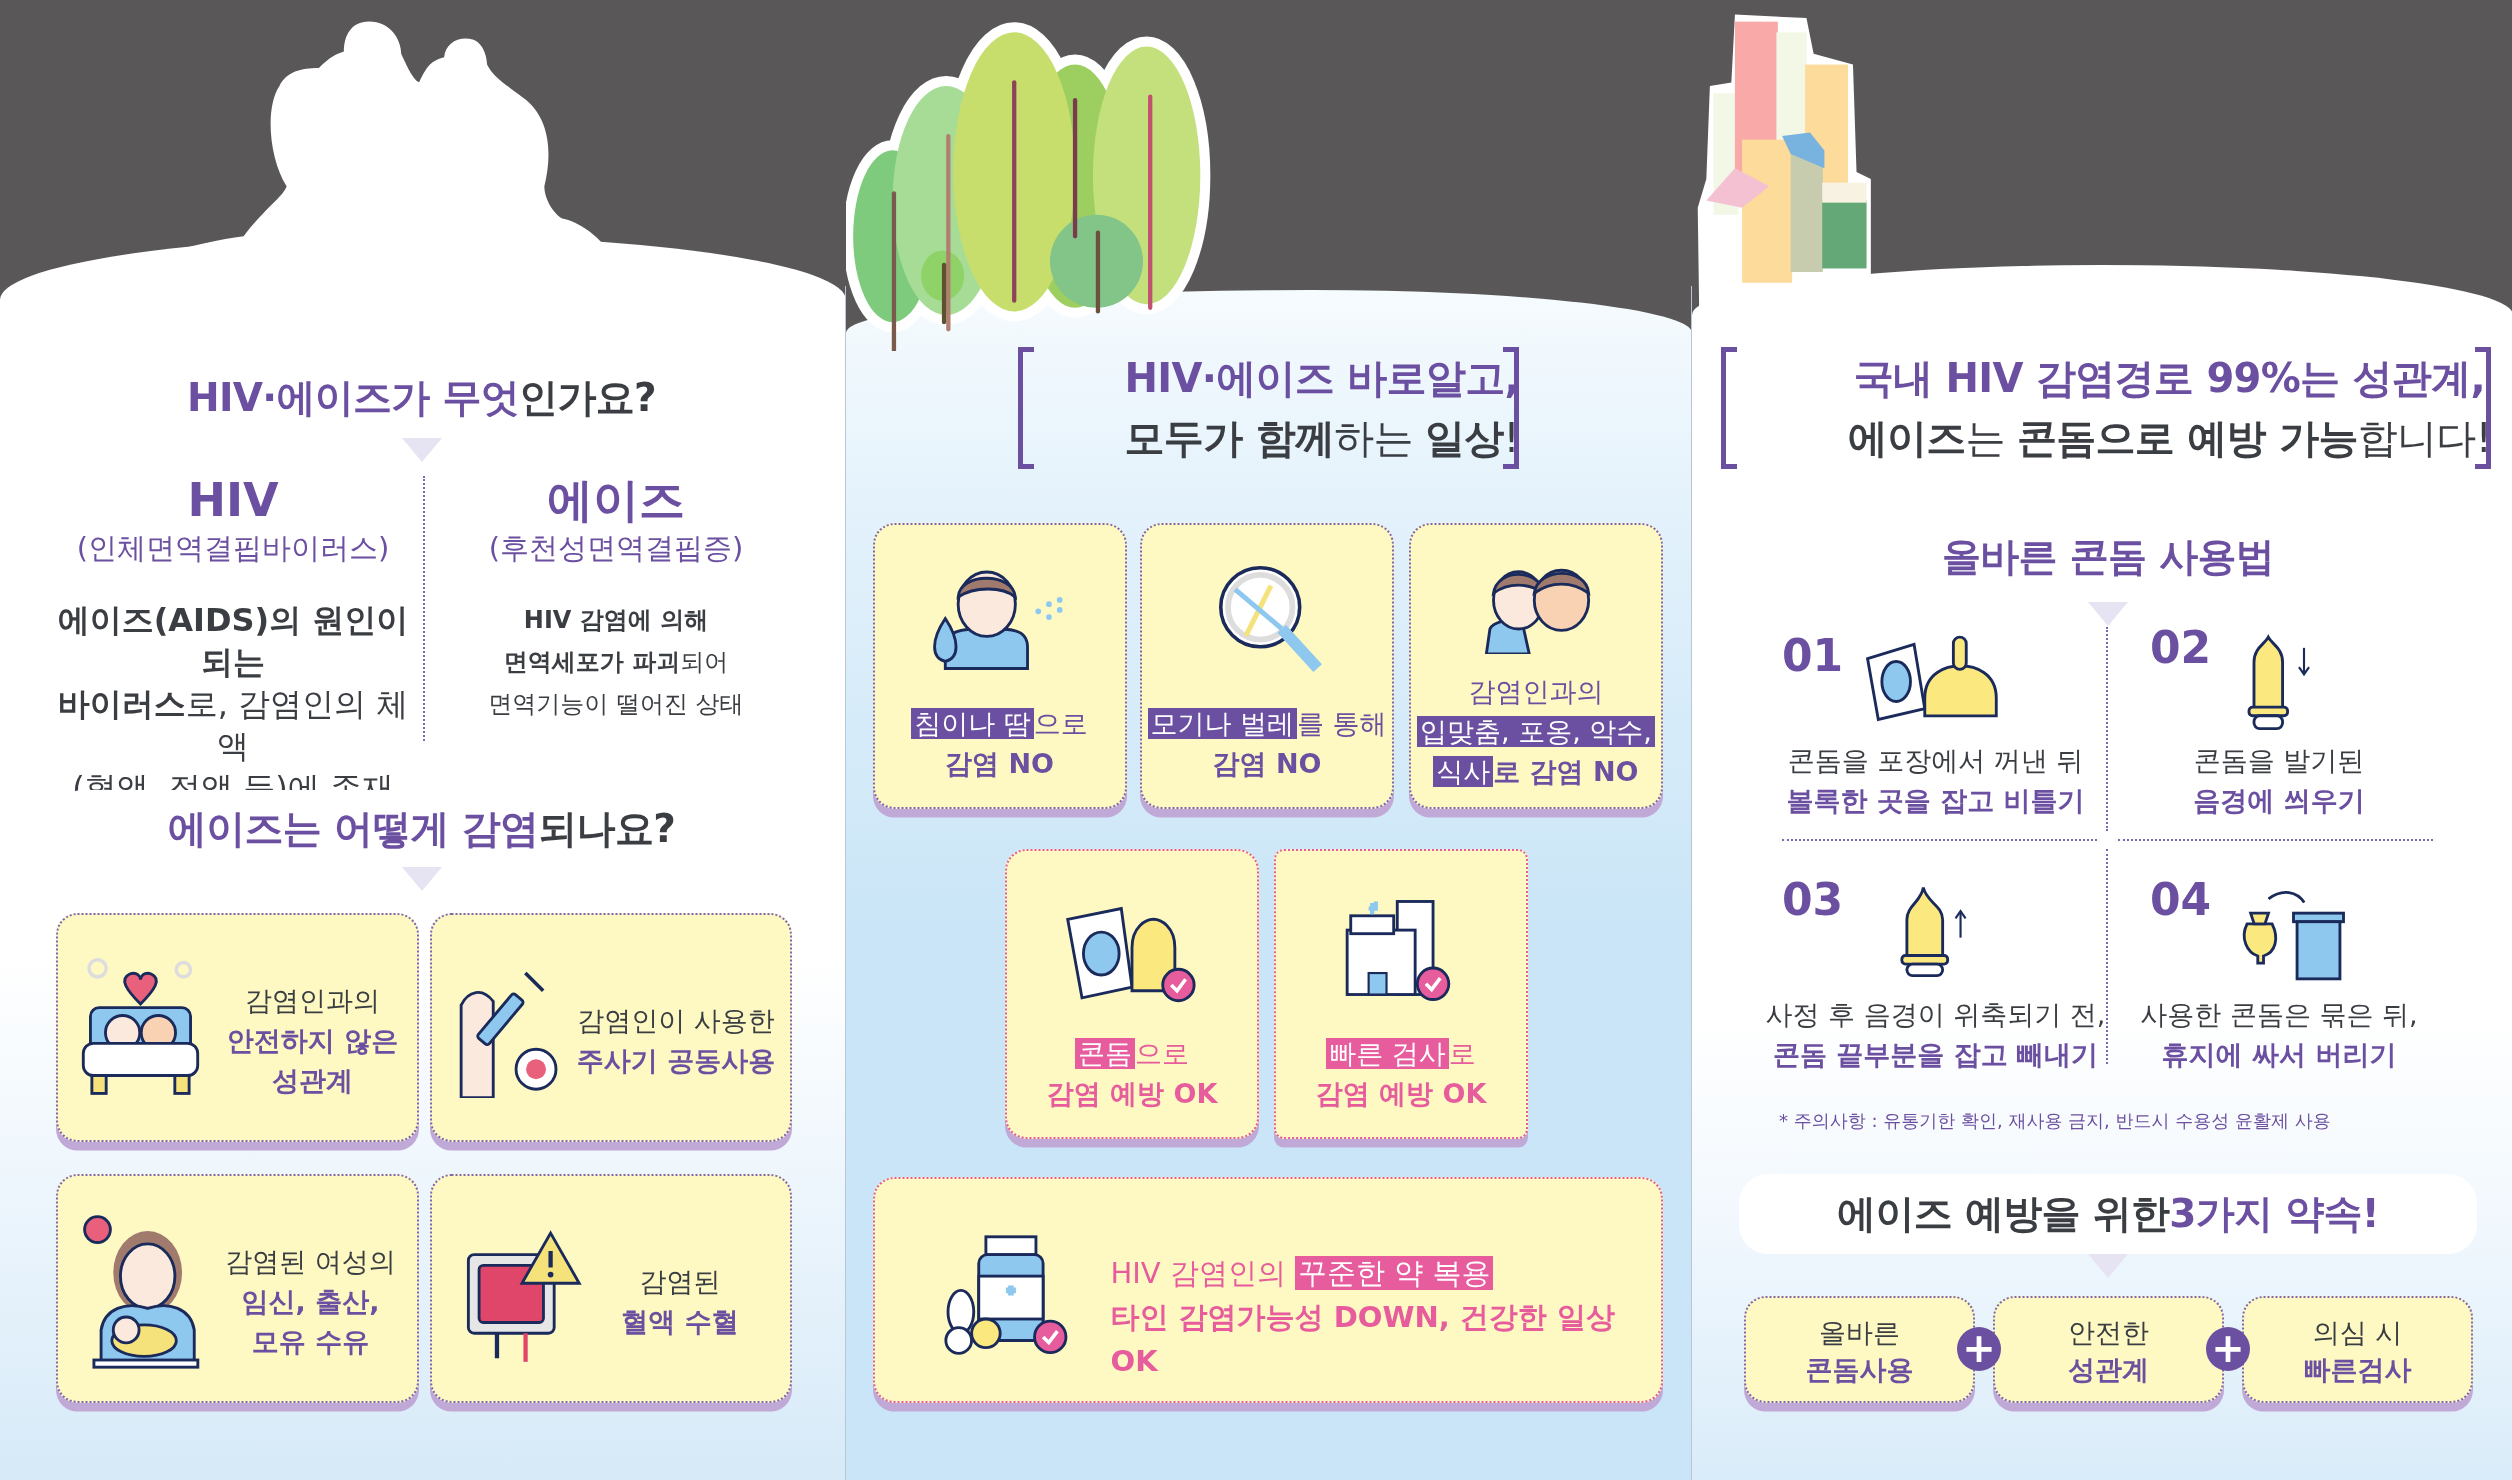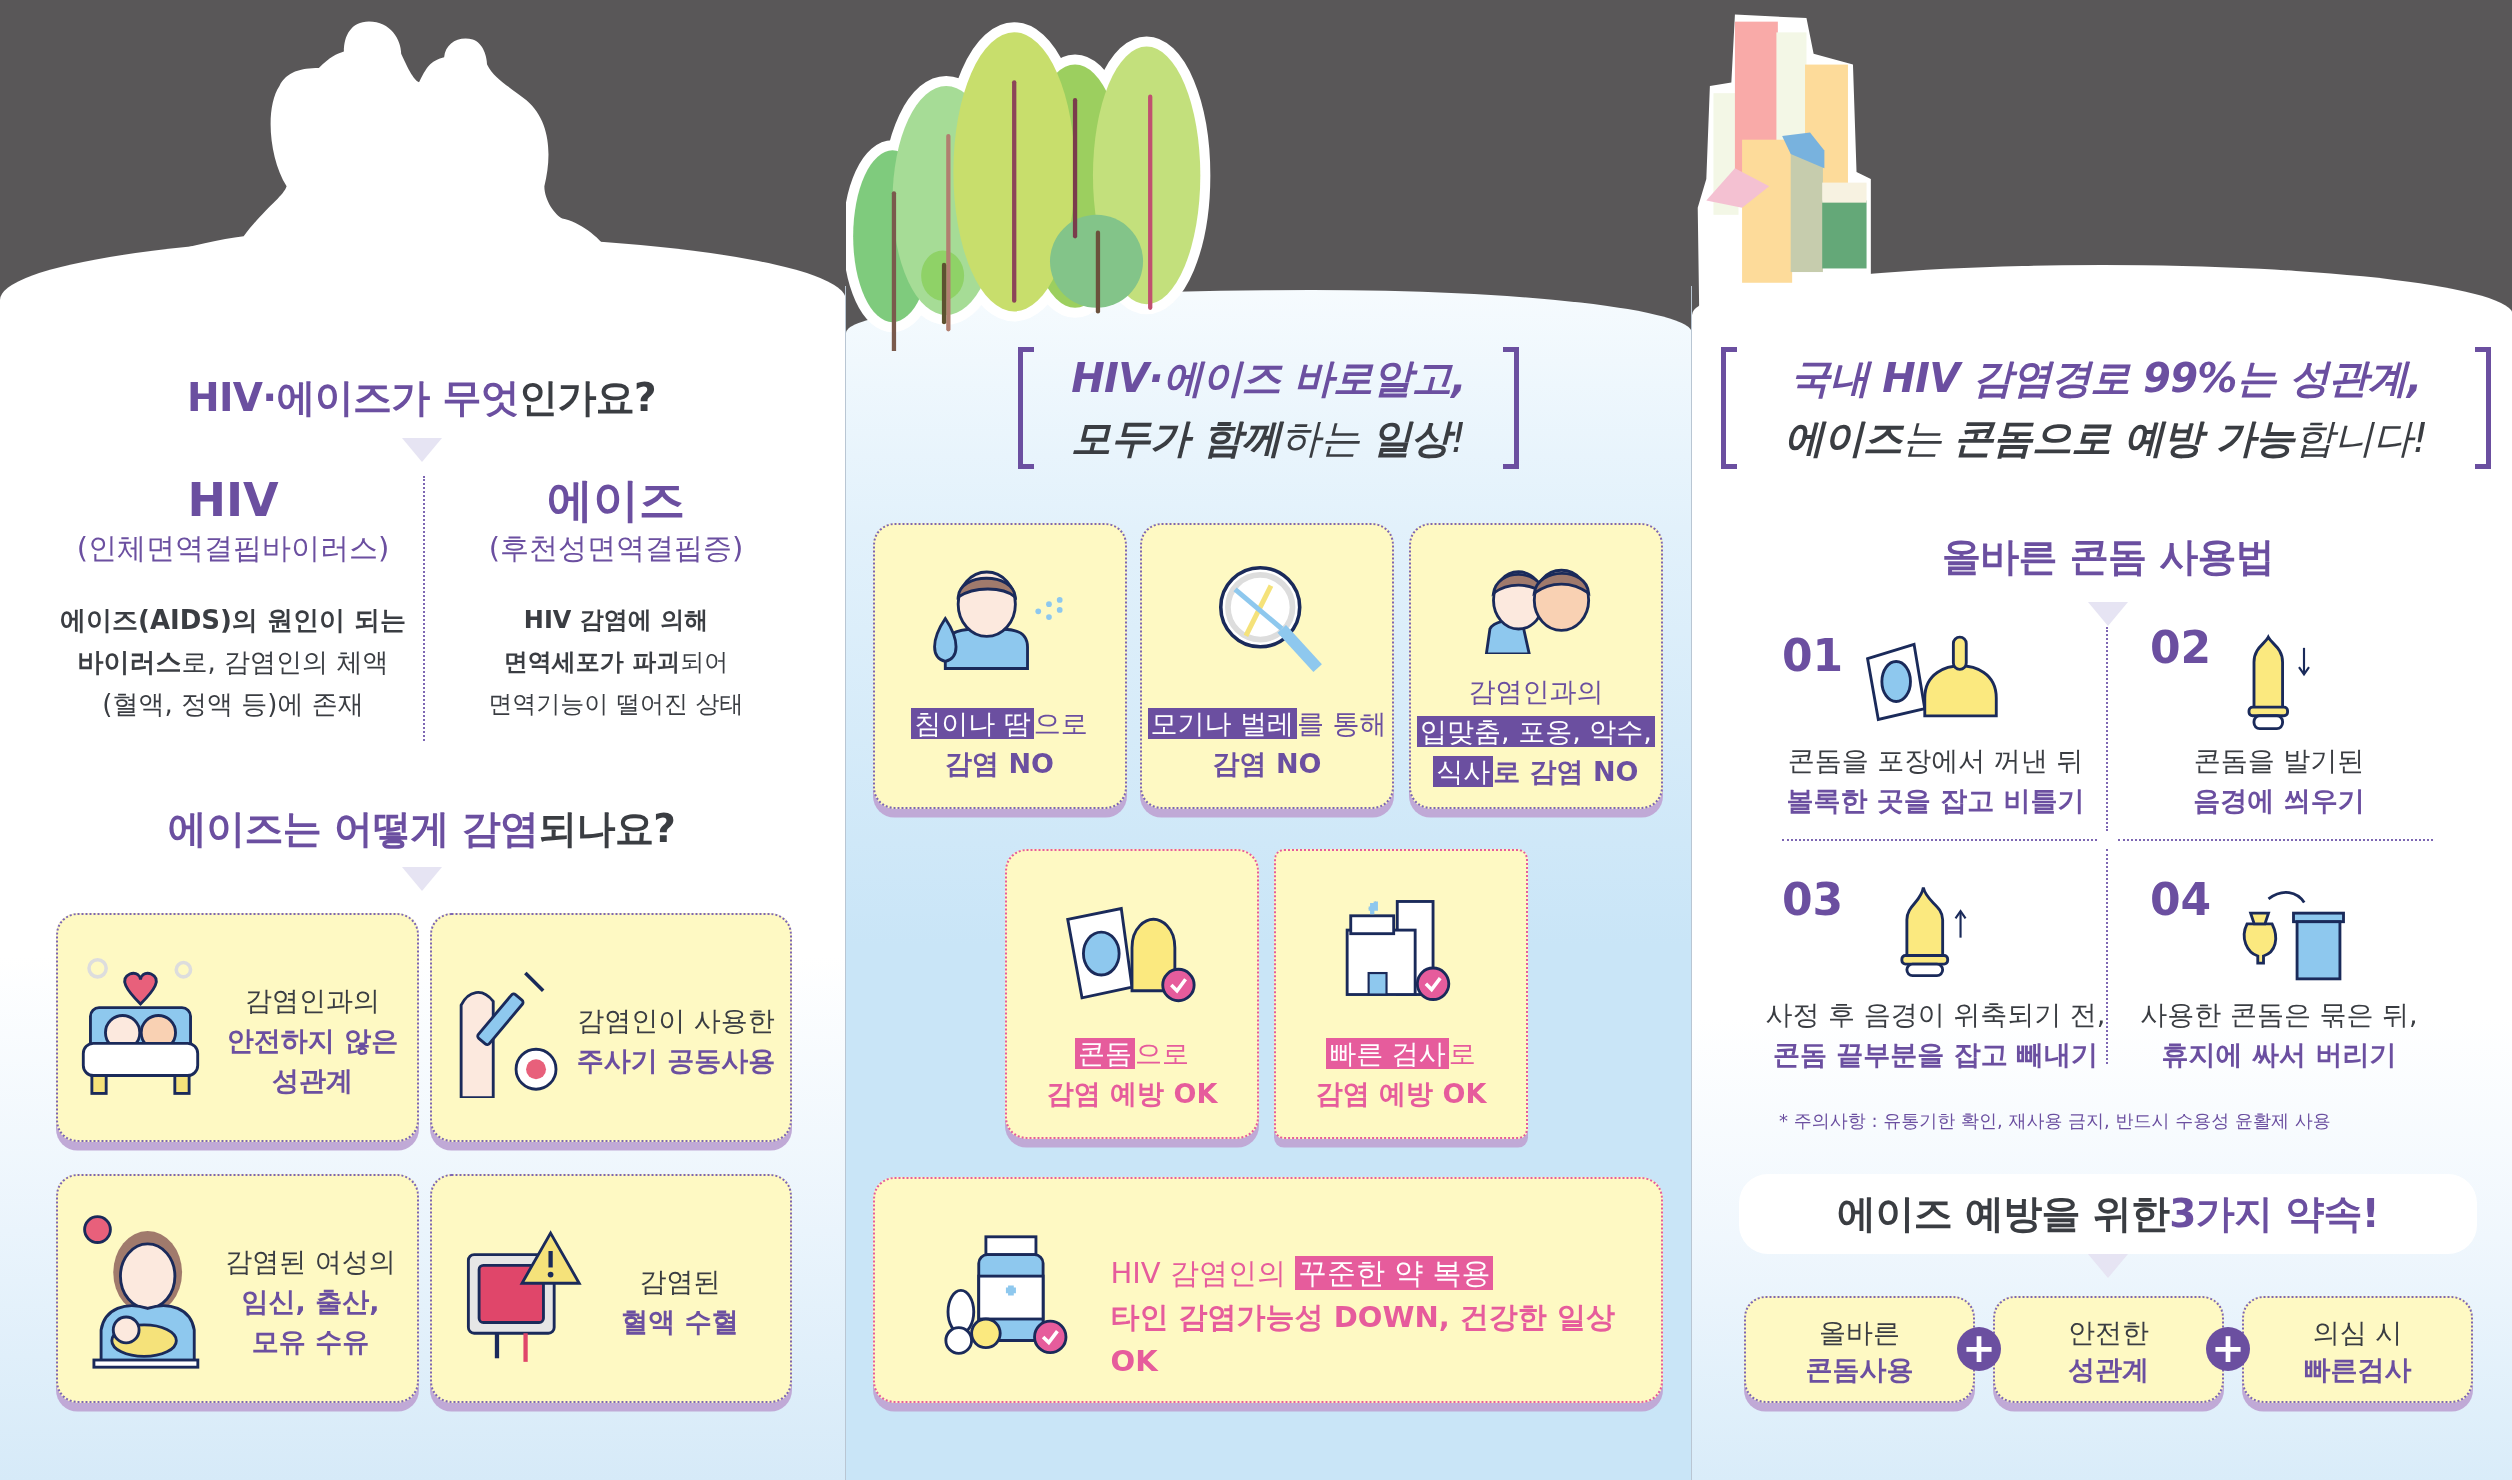--- a/index.html
+++ b/index.html
@@ -17,21 +17,21 @@
   .divider { position: absolute; top: 286px; bottom: 0; width: 1.4px; background: #b9c6d3; }
   .bubble { position: absolute; background: #ffffff; border-radius: 29px; display: flex; align-items: center; justify-content: center; font-weight: bold; font-size: 39px; letter-spacing: -0.7px; }
   .bubble::after { content: ""; position: absolute; left: 50%; bottom: -24px; margin-left: -20px; border-left: 20px solid transparent; border-right: 20px solid transparent; border-top: 24px solid #e6e4f3; }
   .purple { color: #6b4fa0; }
   .dark { color: #3a3d42; }
   .pink { color: #e65c9c; }
   .hl-purple { background: #6b4fa0; color: #ffffff; padding: 0 2.9px; }
   .hl-pink { background: #e65c9c; color: #ffffff; padding: 0 2.9px; }
   .card { position: absolute; background: #fef9c3; border-radius: 21.5px; border: 2.1px dotted #7d66b3; box-shadow: 0 8.6px 0 #c0a9d6; }
   .card.pinkb { border-color: #e65c9c; }
-  .bracket-title { position: absolute; display: flex; align-items: center; justify-content: center; font-style: italic; }
+  .bracket-title { position: absolute; display: flex; align-items: center; justify-content: flex-end; }
   .brk { position: absolute; top: 0; bottom: 0; width: 15.8px; border: 5.7px solid #6b4fa0; }
   .brk.l { left: 0; border-right: none; }
   .brk.r { right: 0; border-left: none; }
   .bt-lines { text-align: center; font-weight: bold; font-size: 44px; line-height: 64px; letter-spacing: -0.7px; }
   .light { font-weight: normal; }
   .ctext { text-align: center; font-size: 27px; line-height: 40px; }
   .b { font-weight: bold; }
   .icon { position: absolute; }
   .stepnum { position: absolute; font-size: 44px; font-weight: bold; color: #6b4fa0; }
   .dotv { position: absolute; width: 0; border-left: 2.1px dotted #7d66b3; }
@@ -49,21 +49,21 @@
   <div class="ground ground-left"></div>
 
   <div class="bubble" style="left:54px;top:358px;width:735px;height:80px;">
     <span class="purple">HIV·에이즈가 무엇</span>
       <span class="dark">인가요?</span>
   </div>
 
   <div class="abs" style="left:43px;top:473px;width:380px;text-align:center;">
     <div class="purple b" style="font-size:46px;line-height:54px;">HIV</div>
     <div class="purple" style="font-size:29px;line-height:43px;">(인체면역결핍바이러스)</div>
-    <div style="margin-top:29px;font-size:26px;line-height:42px;">
+    <div style="margin-top:29px;font-size:32px;line-height:42px;">
       <div class="b">에이즈(AIDS)의 원인이 되는</div>
       <div><span class="b">바이러스</span><span>로, 감염인의 체액</span></div>
       <div>(혈액, 정액 등)에 존재</div>
     </div>
   </div>
   <div class="dotv" style="left:423px;top:476px;height:265px;"></div>
 
   <div class="abs" style="left:430px;top:473px;width:372px;text-align:center;">
     <div class="purple b" style="font-size:46px;line-height:54px;">에이즈</div>
     <div class="purple" style="font-size:29px;line-height:43px;">(후천성면역결핍증)</div>

